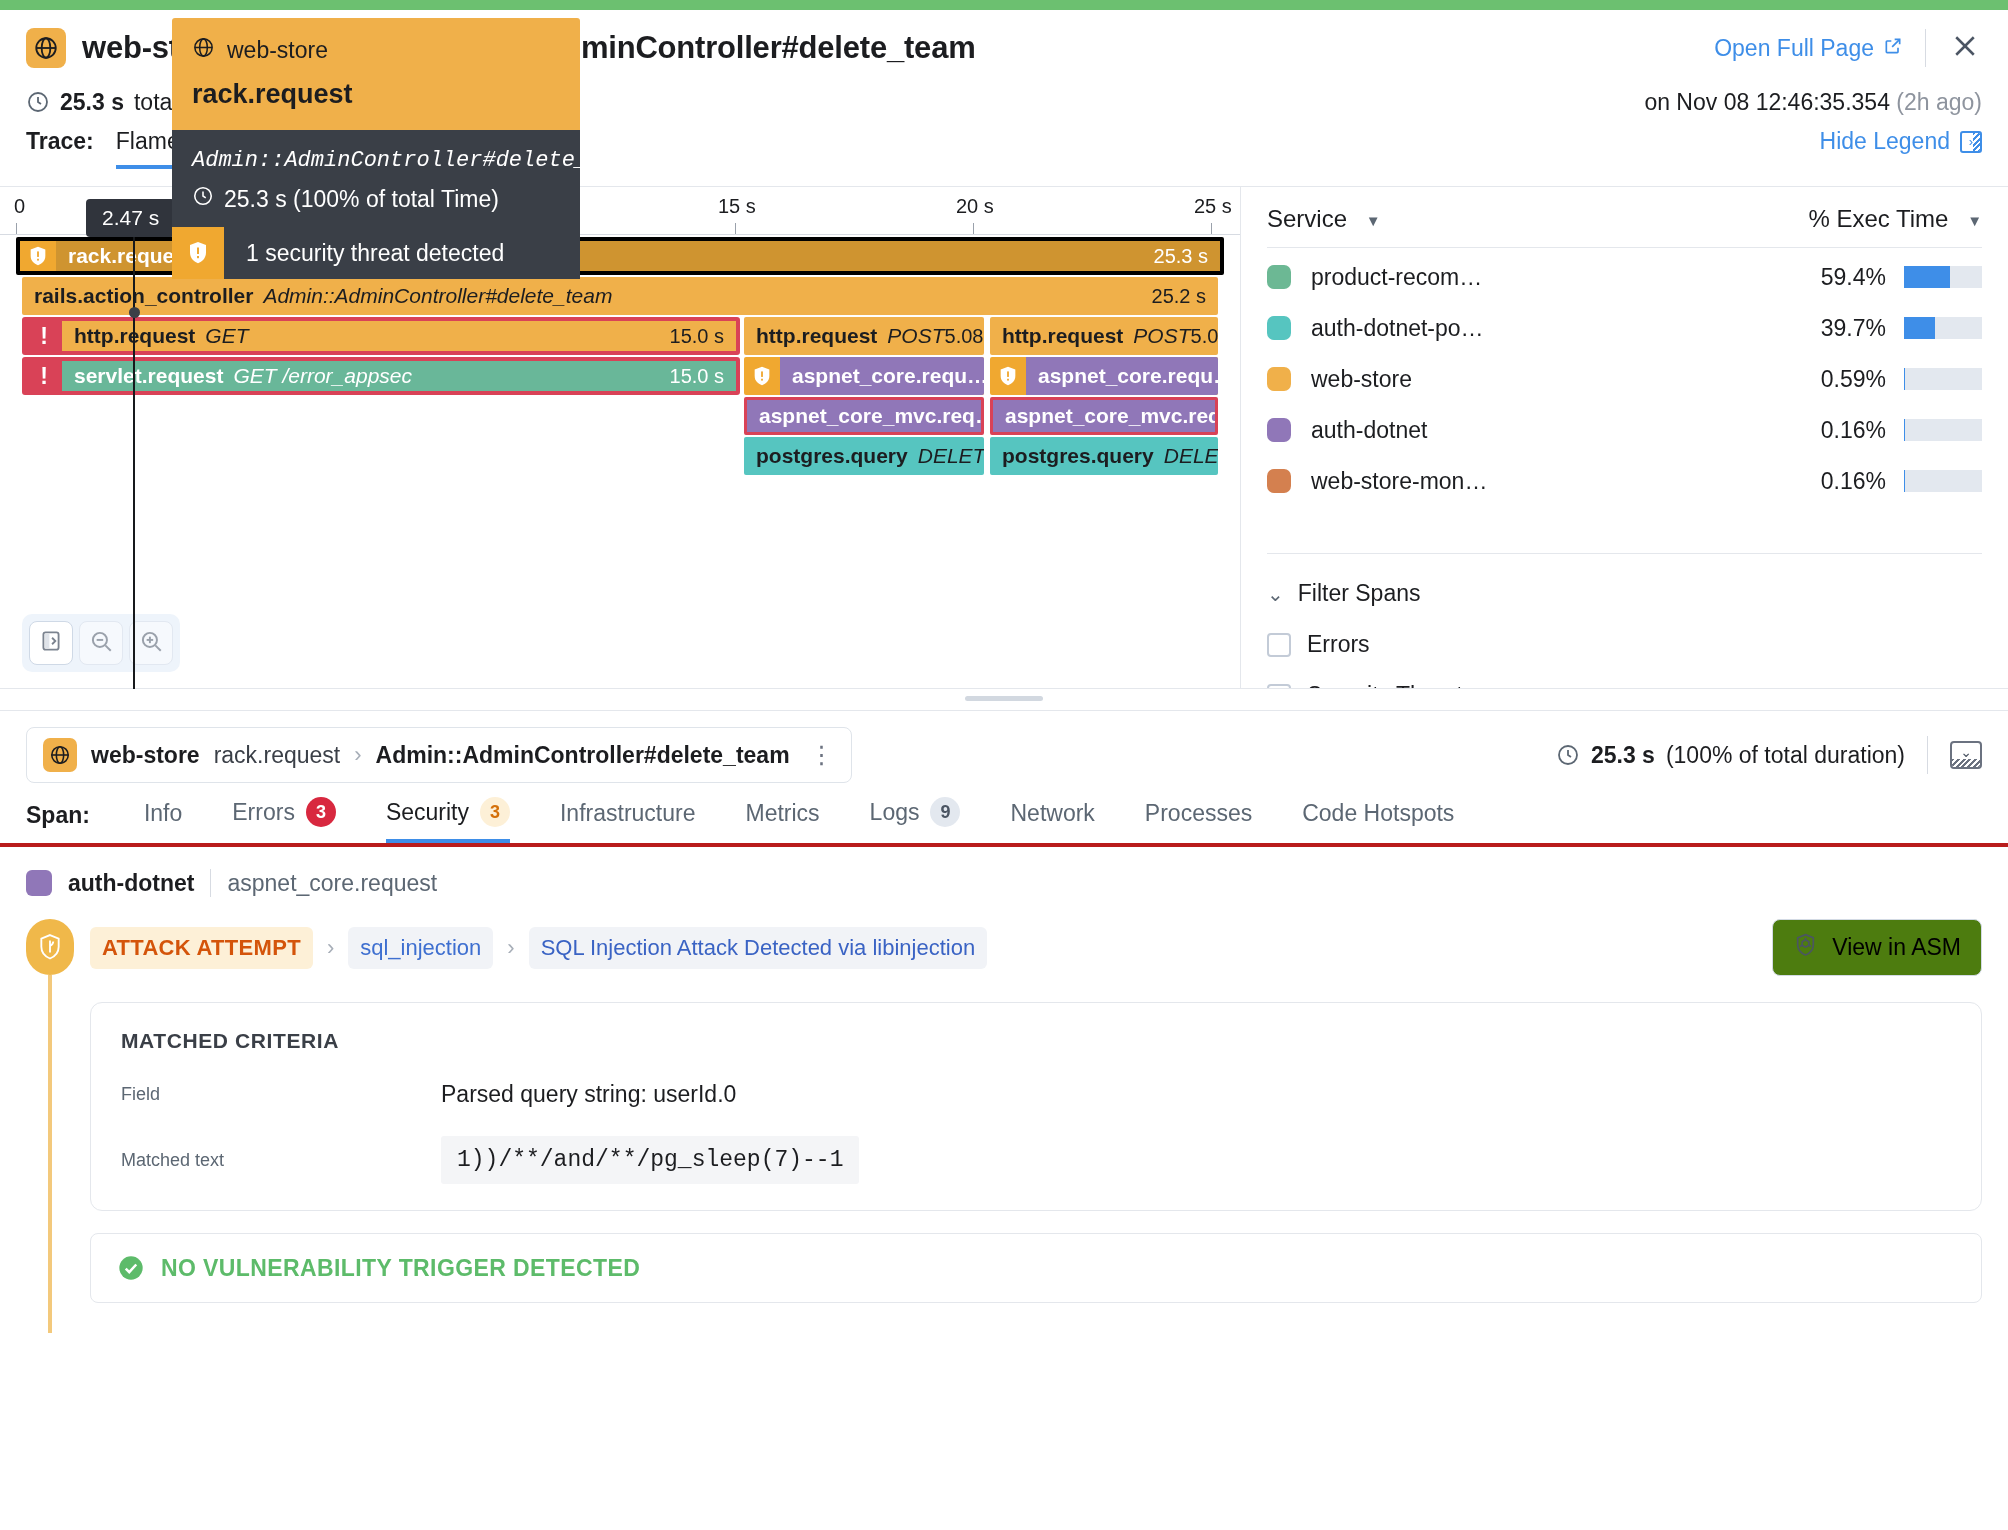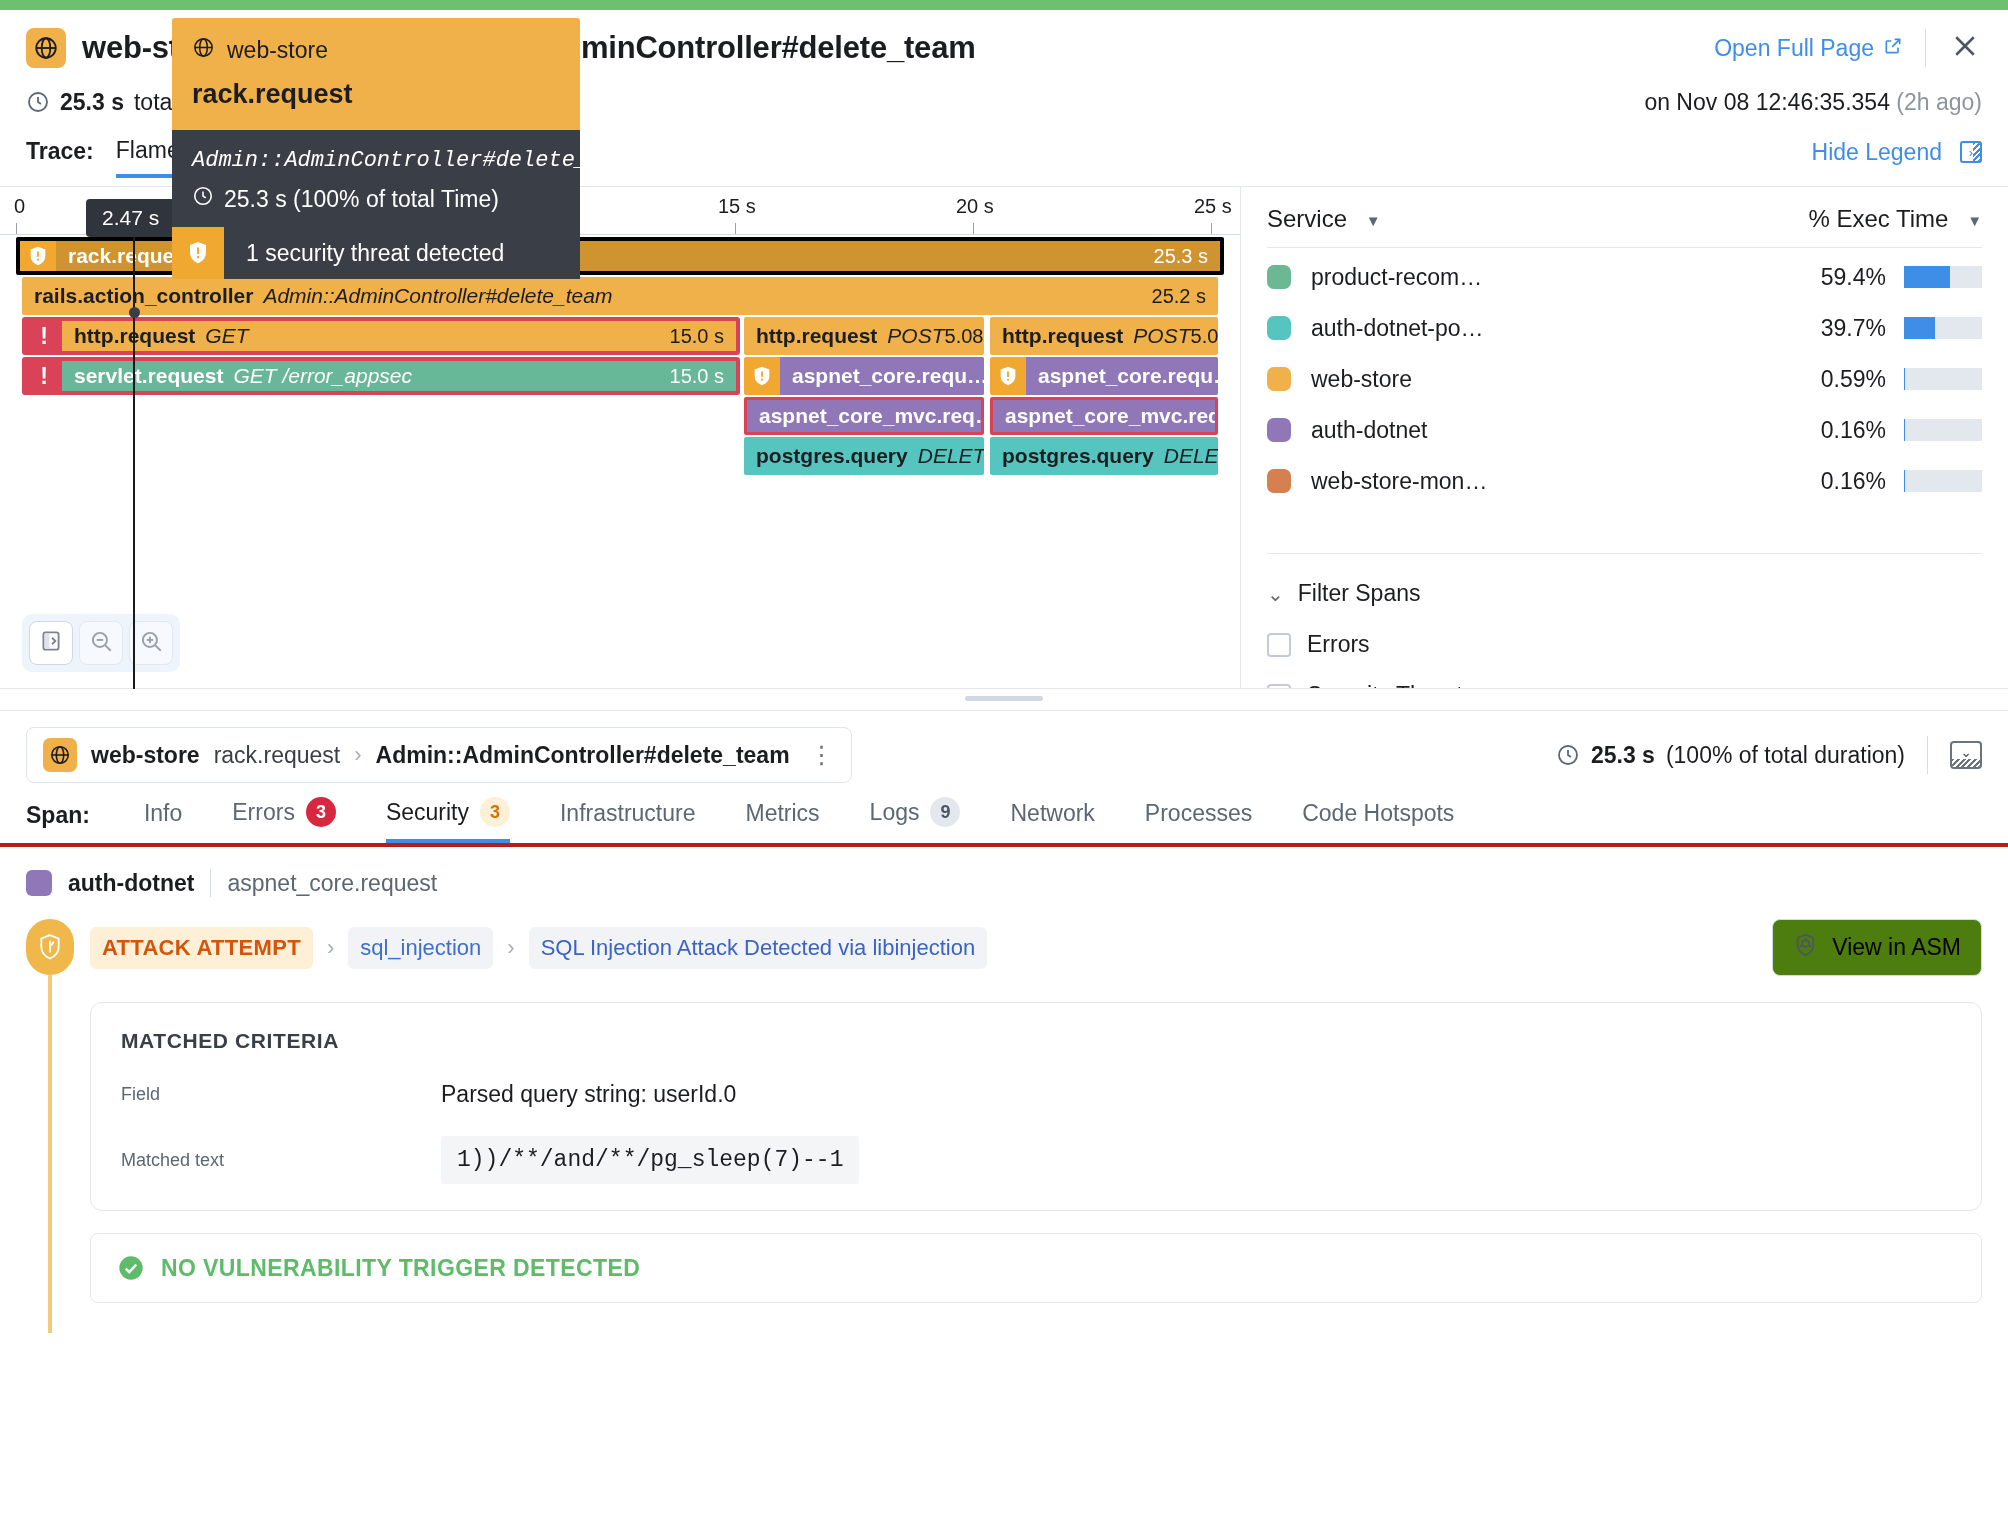--- a/index.html
+++ b/index.html
@@ -39,33 +39,33 @@
   .dur-num { font-weight: bold; }
   .dur-lbl { font-weight: normal; }
   .status-pill {
     margin-left: 32px;
     background: #64c173; color: #fff; font-weight: bold; font-size: 21px;
     border-radius: 6px; padding: 7px 14px;
   }
   .hdr-ts { margin-left: auto; font-size: 23px; }
   .hdr-ts .ago { color: #8e949e; }
 
-  .hdr-row3 { display: flex; align-items: center; height: 58px; position: relative; }
+  .hdr-row3 { display: flex; align-items: flex-start; height: 58px; position: relative; }
   .trace-lbl { font-size: 23px; font-weight: bold; margin-right: 22px; padding-bottom: 12px; }
   .trace-tabs { display: flex; align-items: flex-end; gap: 30px; }
   .ttab {
     font-size: 23px; color: #5c6773; padding-bottom: 10px; cursor: pointer;
     border-bottom: 4px solid transparent; display: flex; align-items: center; gap: 10px;
   }
   .ttab.active { color: #1c1d20; border-bottom-color: #3e8ee8; }
   .ttab .cnt {
     background: #e8ebf0; color: #5c6773; font-size: 18px; border-radius: 11px; padding: 2px 10px;
   }
   .hidelegend {
-    margin-left: auto; color: #3e8ee8; font-size: 23px; display: flex; align-items: center; gap: 18px;
+    margin-left: auto; color: #3e8ee8; font-size: 23px; display: flex; align-items: center; gap: 10px;
     padding-bottom: 10px; cursor: pointer;
   }
   .hidelegend .licon {
     width: 22px; height: 22px; border: 2px solid #3e8ee8; border-radius: 3px;
     display:flex; align-items:center; justify-content:center; font-size: 13px; color:#3e8ee8;
     position: relative; overflow: hidden;
   }
   .hidelegend .licon::after{
     content:""; position:absolute; right:0; top:0; bottom:0; width:7px;
     background: repeating-linear-gradient(135deg,#3e8ee8 0 2px,#fff 2px 4px);

